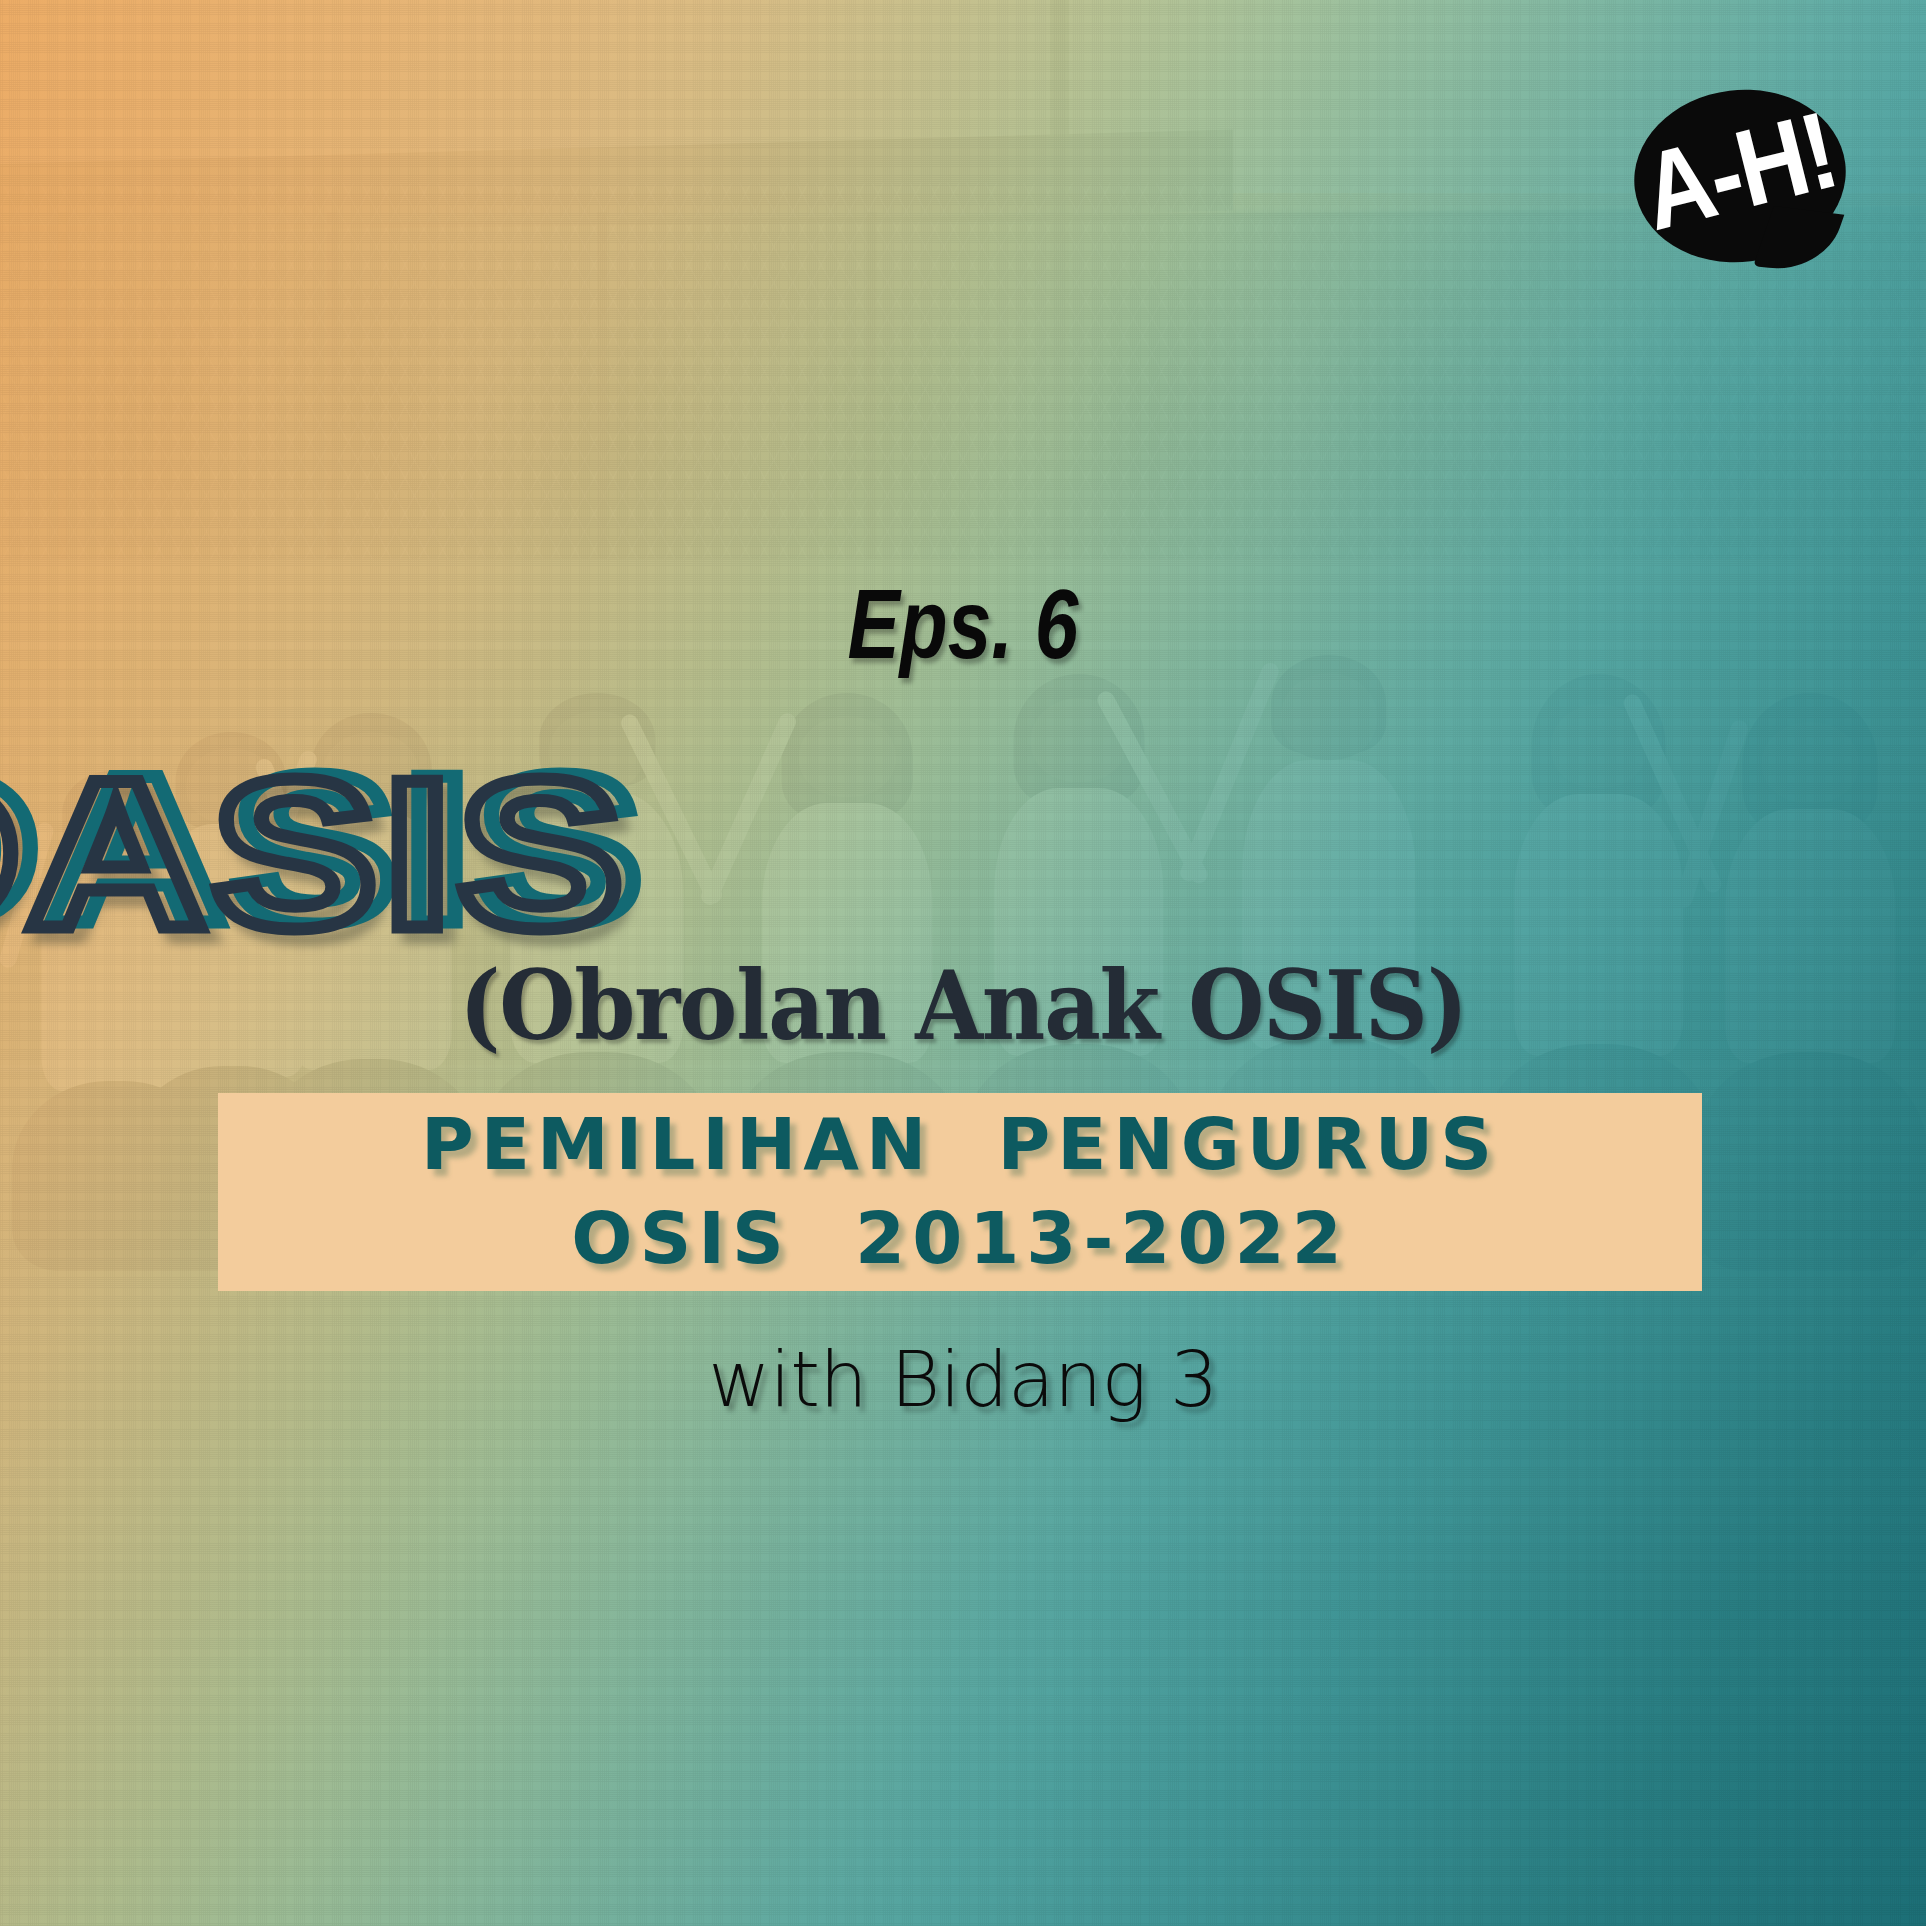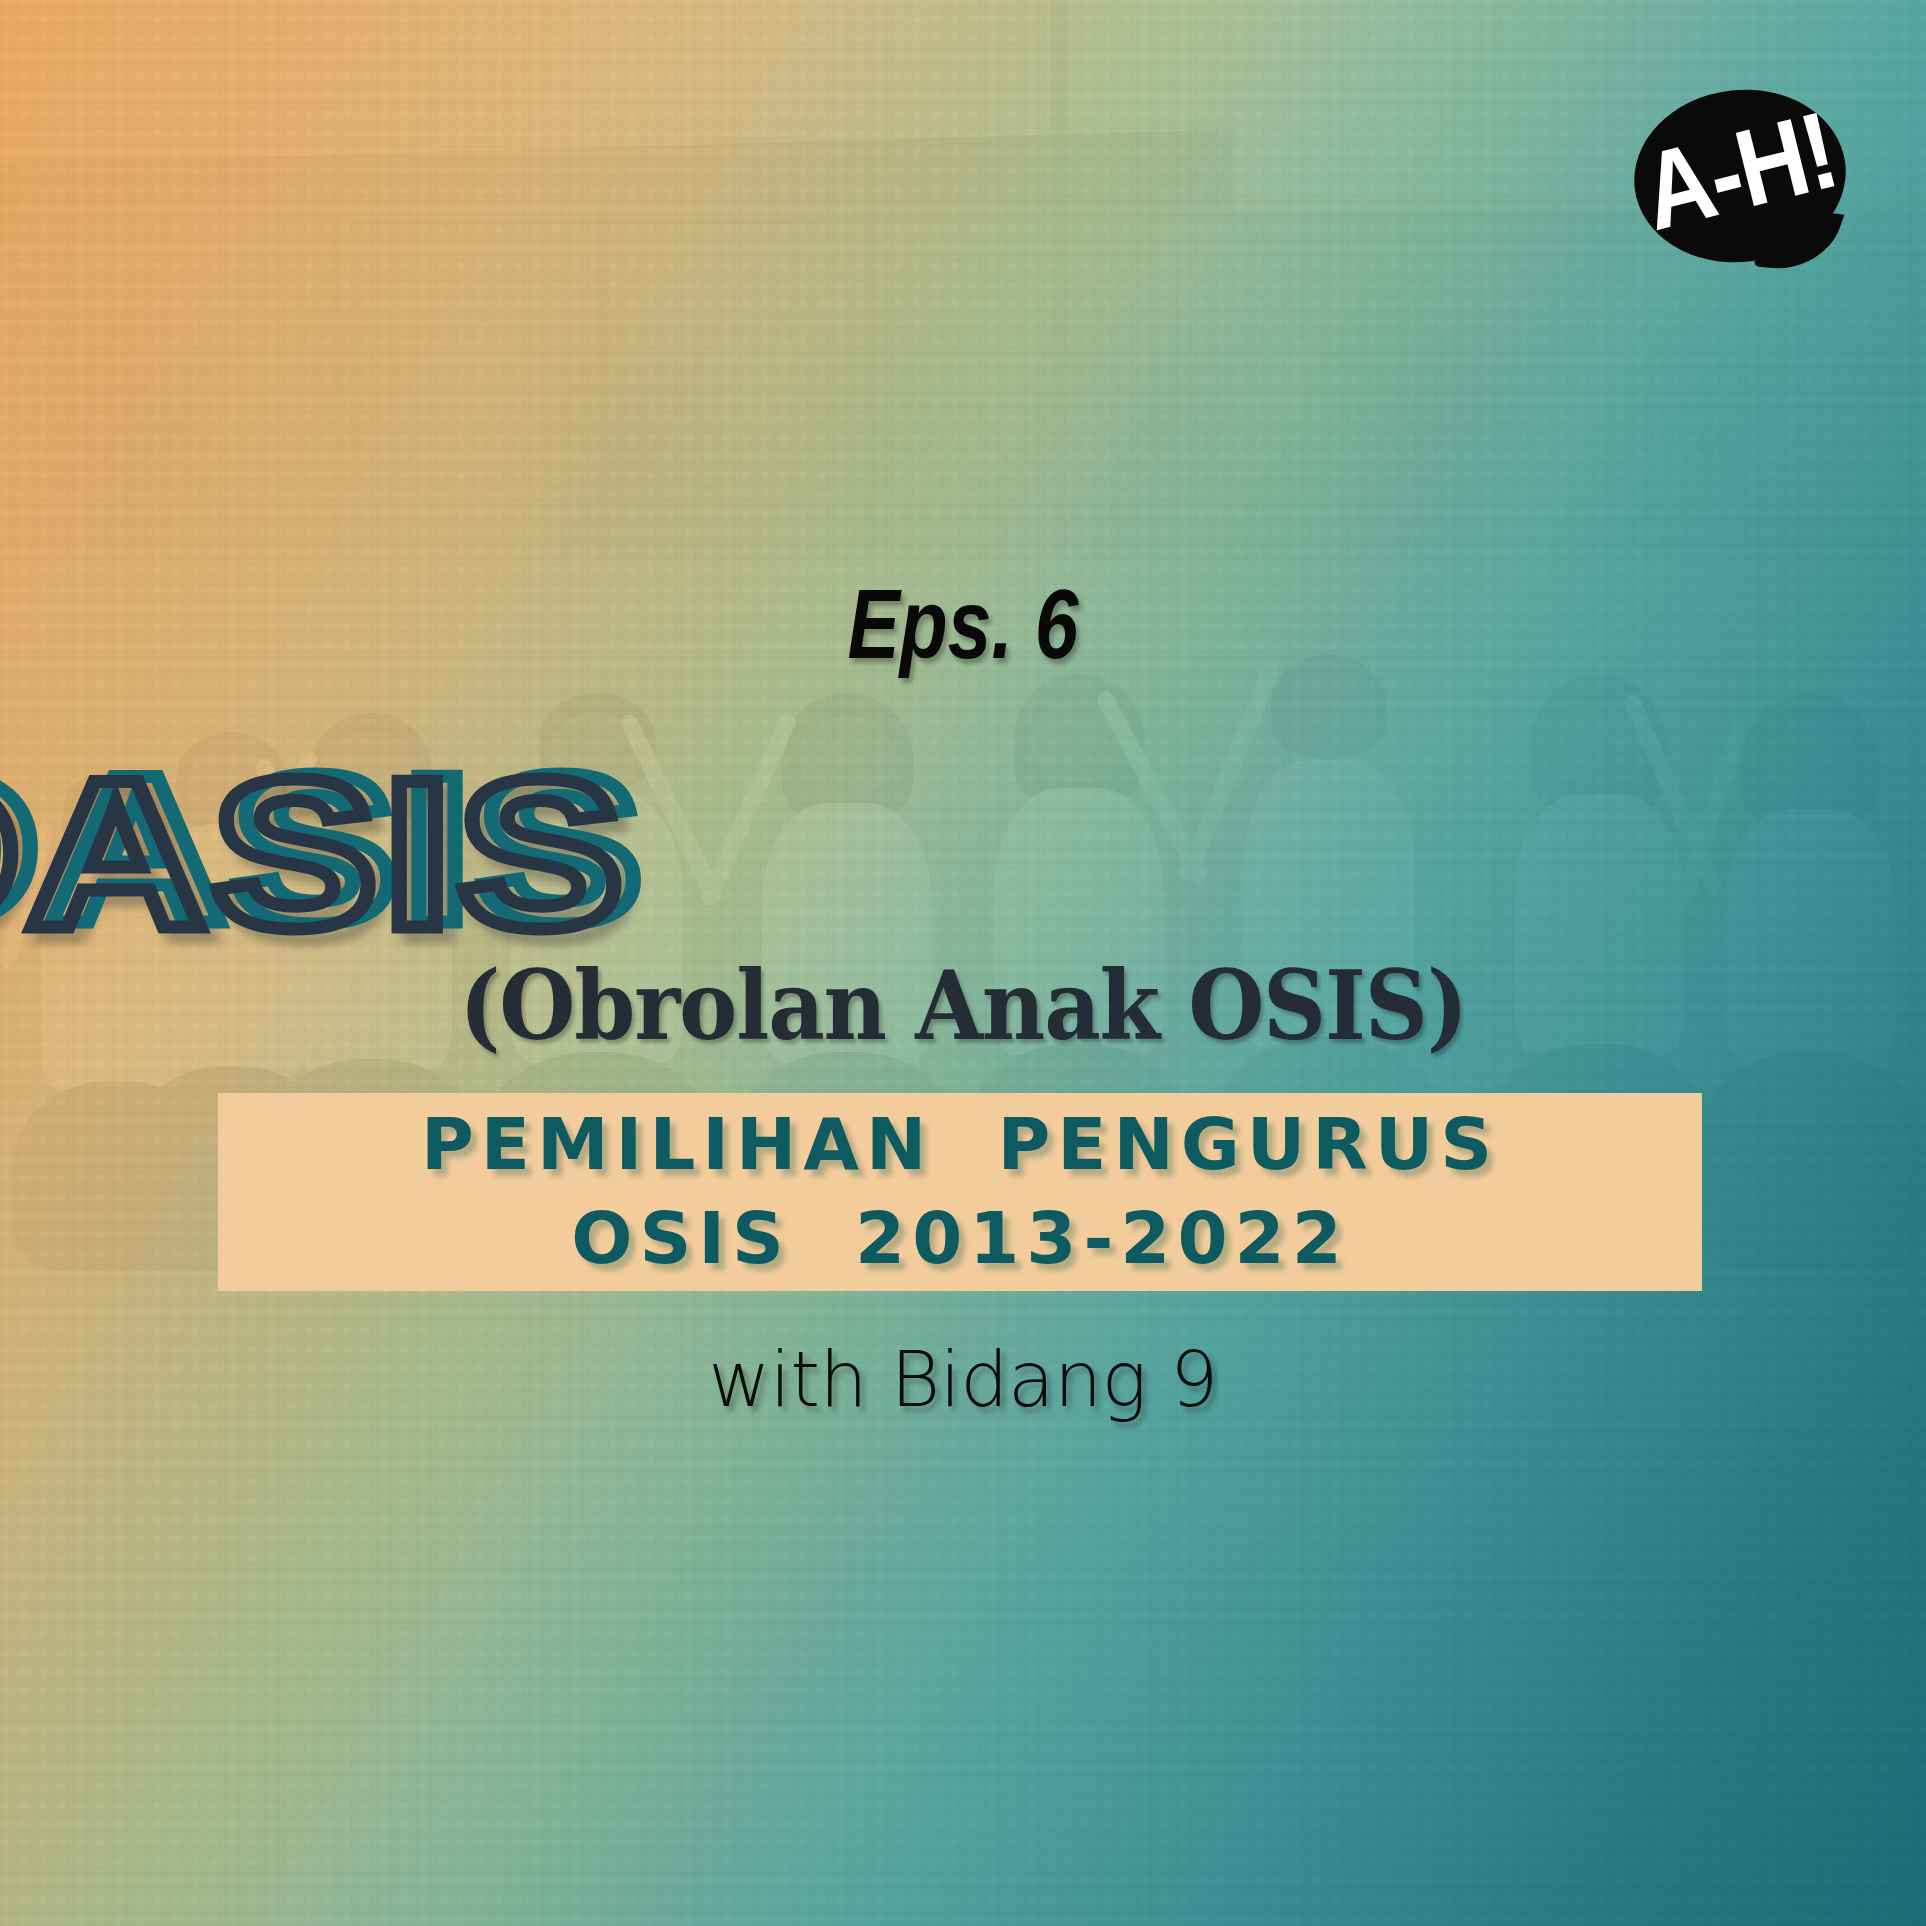--- a/index.html
+++ b/index.html
@@ -246,17 +246,17 @@
       <div class="oasis navy">OASIS</div>
     </div>
 
     <div class="obrolan">(Obrolan Anak OSIS)</div>
 
     <div class="banner">
       <div class="banner-line">PEMILIHAN  PENGURUS</div>
       <div class="banner-line">OSIS  2013-2022</div>
     </div>
 
-    <div class="bidang">with Bidang 9</div>
+    <div class="bidang">with Bidang 3</div>
 
   </div>
 </div>
 
 
 </body></html>

